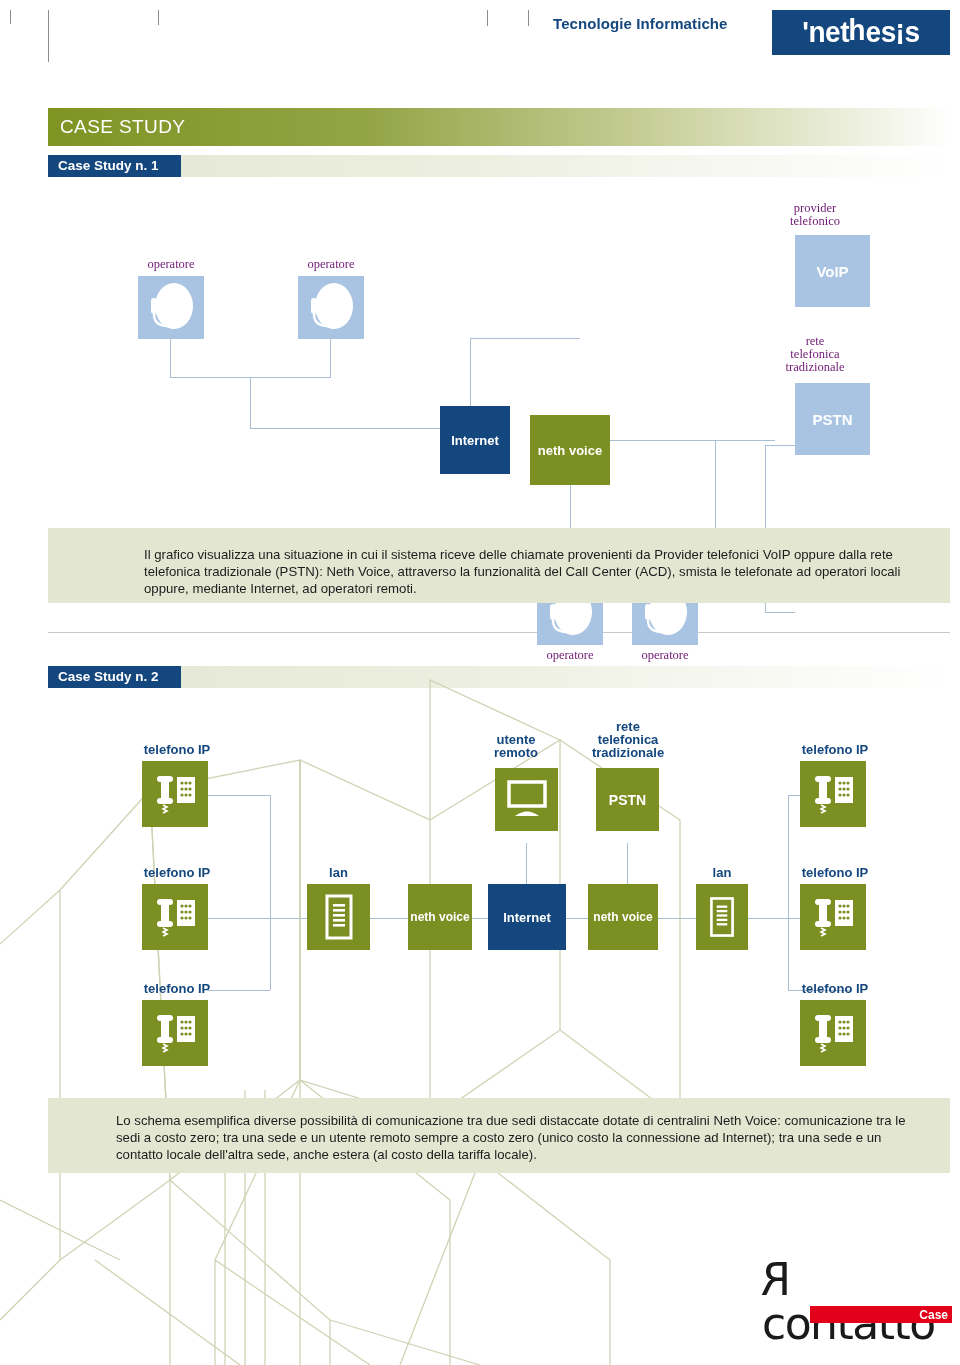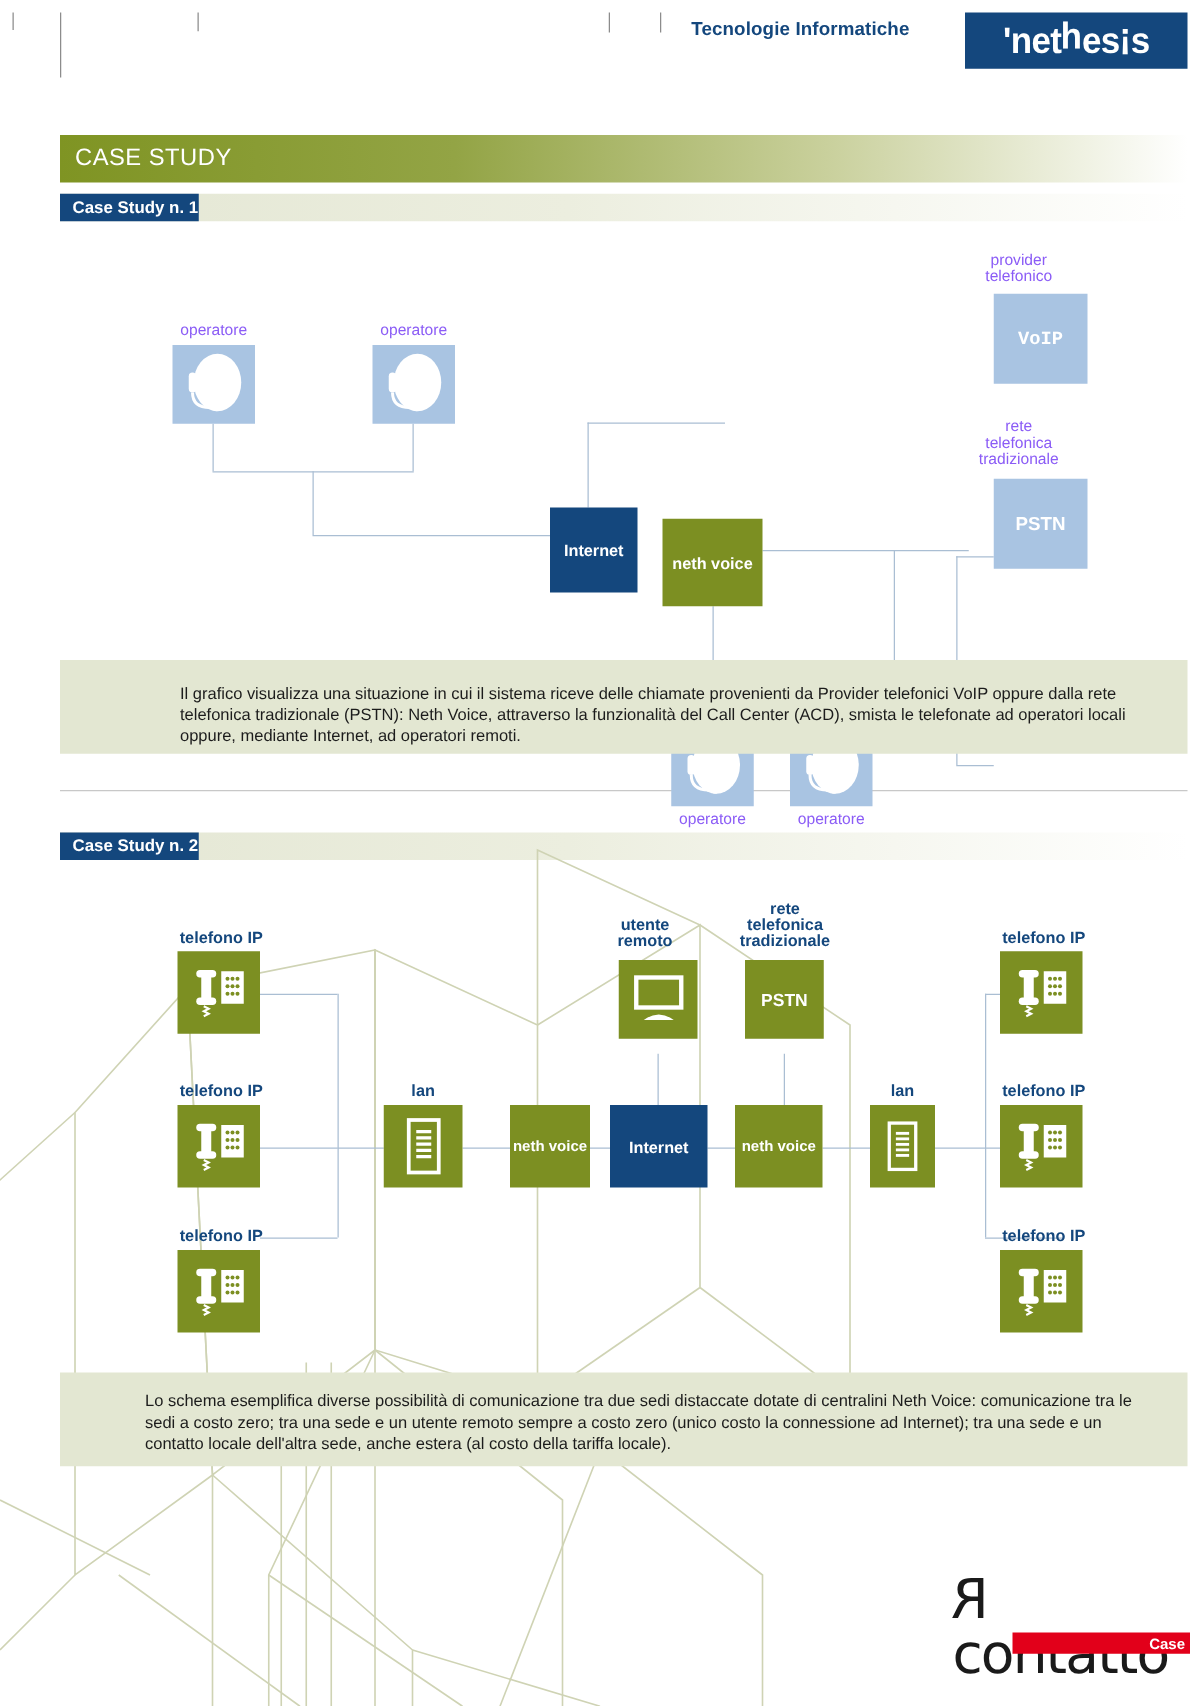--- a/index.html
+++ b/index.html
@@ -47,37 +47,37 @@
 
   
   .cs-sub {
     position:absolute; left:48px; width:902px; height:22px;
     background:linear-gradient(to right, #e4e7d4 0%, #eceedf 45%, #ffffff 100%);
     display:flex; align-items:center;
   }
   .cs-sub .chip {
     background:#14477d; color:#fff;
     font-size:13.5px; font-weight:bold;
-    padding:3px 0 4px 10px; height:22px; line-height:16px;
+    padding:3px 22px 4px 10px; height:22px; line-height:16px;
     white-space:nowrap;
     text-align:center;
   }
 
   
   .watermark { position:absolute; left:0; top:560px; width:700px; height:805px; z-index:0; }
 
   
   .diagram { position:absolute; z-index:2; }
   .node { position:absolute; display:flex; align-items:center; justify-content:center; }
   .node .lbl-txt { font-size:13px; font-weight:bold; color:#ffffff; }
   .caption {
     position:absolute; text-align:center; line-height:13px;
     white-space:pre-line;
   }
-  .cap-grey { font-size:12.5px; color:#8b5cf6; }
+  .cap-grey { font-size:12.5px; color:#701a75;font-family:Liberation Serif, serif; }
   .cap-blue { font-size:13px; font-weight:bold; color:#14477d; }
 
   .box-blue   { background:#14477d; }
   .box-green  { background:#7c8f22;justify-content:center; }
   .box-ltblue { background:#a9c4e2; }
 
   .wire { position:absolute; background:#aabed3; }
   .wire-v { width:1px; }
   .wire-h { height:1px; }
 
@@ -162,21 +162,21 @@
   <div class="wire wire-h" style="left:765px; top:255px; width:30px;"></div>
   <div class="wire wire-h" style="left:765px; top:422px; width:30px;"></div>
 
   <div class="node box-green" style="left:530px; top:225px; width:80px; height:70px;">
     <span class="lbl-txt">neth voice</span>
   </div>
 
   <div class="caption cap-grey" style="left:760px; top:12px; width:110px;">provider
 telefonico</div>
   <div class="node box-ltblue" style="left:795px; top:45px; width:75px; height:72px;">
-    <span class="lbl-txt" style="color:#ffffff; font-size:15px;font-family:Liberation Mono, monospace;">VoIP</span>
+    <span class="lbl-txt" style="color:#ffffff; font-size:15px;">VoIP</span>
   </div>
 
   <div class="caption cap-grey" style="left:755px; top:145px; width:120px;">rete
 telefonica
 tradizionale</div>
   <div class="node box-ltblue" style="left:795px; top:193px; width:75px; height:72px;">
     <span class="lbl-txt" style="color:#ffffff; font-size:15px;">PSTN</span>
   </div>
 
   <div class="caption cap-grey" style="left:130px; top:68px; width:82px;">operatore</div>

